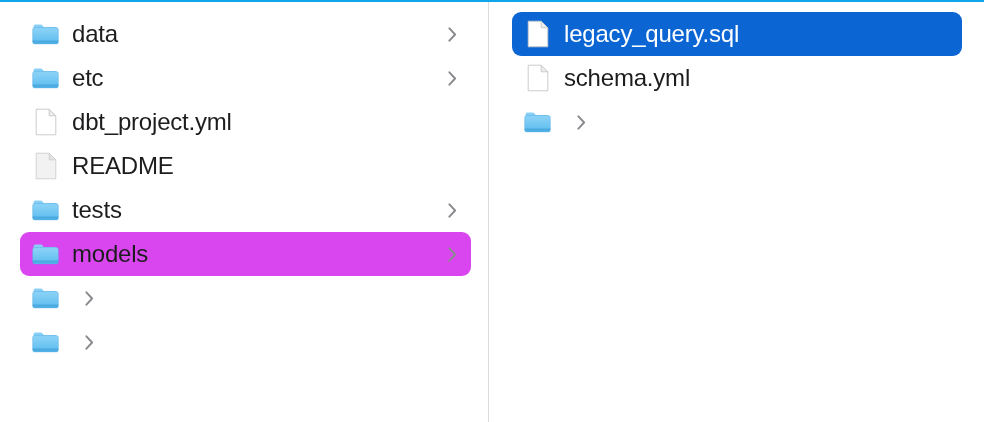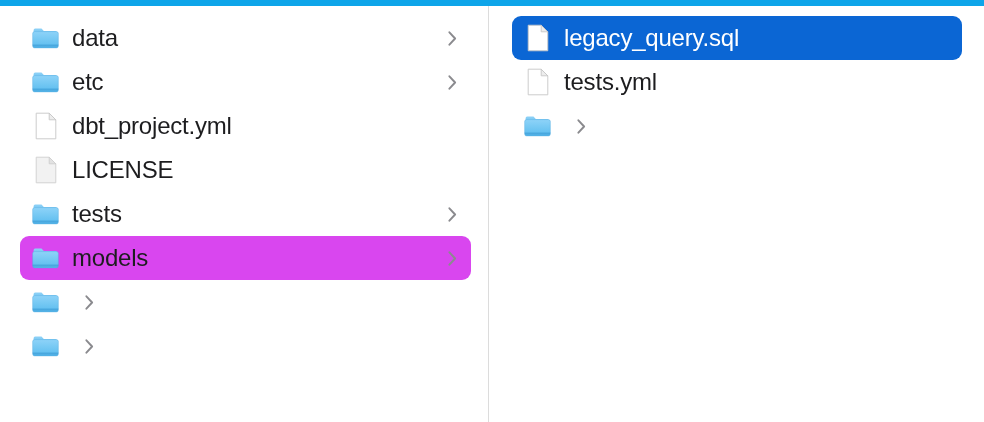--- a/index.html
+++ b/index.html
@@ -8,21 +8,21 @@
     width:984px; height:422px;
     background:#ffffff;
     font-family:"Liberation Sans", sans-serif;
     -webkit-font-smoothing:antialiased;
     overflow:hidden;
   }
   #browser {
     position:relative;
     width:984px; height:422px;
     background:#ffffff;
-    border-top:6px solid #0ea5e9;
+    border-top:2px solid #0ea5e9;
   }
   .column {
     position:absolute;
     top:0;
     height:422px;
     background:#ffffff;
     overflow:hidden;
   }
   #col-left  { left:0;   width:489px; border-right:1px solid #dcdcdc; }
   #col-right { left:490px; width:494px; }
@@ -156,21 +156,21 @@
             </svg>
           </span>
         </div>
         <div class="row">
           <span class="icon">
             <svg width="22" height="28" viewBox="0 0 22 28" xmlns="http://www.w3.org/2000/svg">
               <path d="M1.2 1.2h13.0l6.6 6.6v19.0H1.2z" fill="#f2f2f2" stroke="#cfcfcf" stroke-width="0.9" stroke-linejoin="round"></path>
               <path d="M14.2 1.2l6.6 6.6h-6.6z" fill="#e2e2e2" stroke="#cfcfcf" stroke-width="0.9" stroke-linejoin="round"></path>
             </svg>
           </span>
-          <span class="label">LICENSE</span>
+          <span class="label">README</span>
           <span class="chev hidden">
             <svg width="9" height="15" viewBox="0 0 9 15" xmlns="http://www.w3.org/2000/svg">
               <path d="M1.4 1.3L7.1 7.5 1.4 13.7" fill="none" stroke="#8a8a8e" stroke-width="1.9" stroke-linecap="round" stroke-linejoin="round"></path>
             </svg>
           </span>
         </div>
         <div class="row">
           <span class="icon">
             <svg width="27" height="22" viewBox="0 0 27 22" xmlns="http://www.w3.org/2000/svg">
               <defs>
@@ -299,21 +299,21 @@
             </svg>
           </span>
         </div>
         <div class="row">
           <span class="icon">
             <svg width="22" height="28" viewBox="0 0 22 28" xmlns="http://www.w3.org/2000/svg">
               <path d="M1.2 1.2h13.0l6.6 6.6v19.0H1.2z" fill="#ffffff" stroke="#c6c6c6" stroke-width="0.9" stroke-linejoin="round"></path>
               <path d="M14.2 1.2l6.6 6.6h-6.6z" fill="#ededed" stroke="#c6c6c6" stroke-width="0.9" stroke-linejoin="round"></path>
             </svg>
           </span>
-          <span class="label">tests.yml</span>
+          <span class="label">schema.yml</span>
           <span class="chev hidden">
             <svg width="9" height="15" viewBox="0 0 9 15" xmlns="http://www.w3.org/2000/svg">
               <path d="M1.4 1.3L7.1 7.5 1.4 13.7" fill="none" stroke="#8a8a8e" stroke-width="1.9" stroke-linecap="round" stroke-linejoin="round"></path>
             </svg>
           </span>
         </div>
         <div class="row">
           <span class="icon">
             <svg width="27" height="22" viewBox="0 0 27 22" xmlns="http://www.w3.org/2000/svg">
               <defs>

